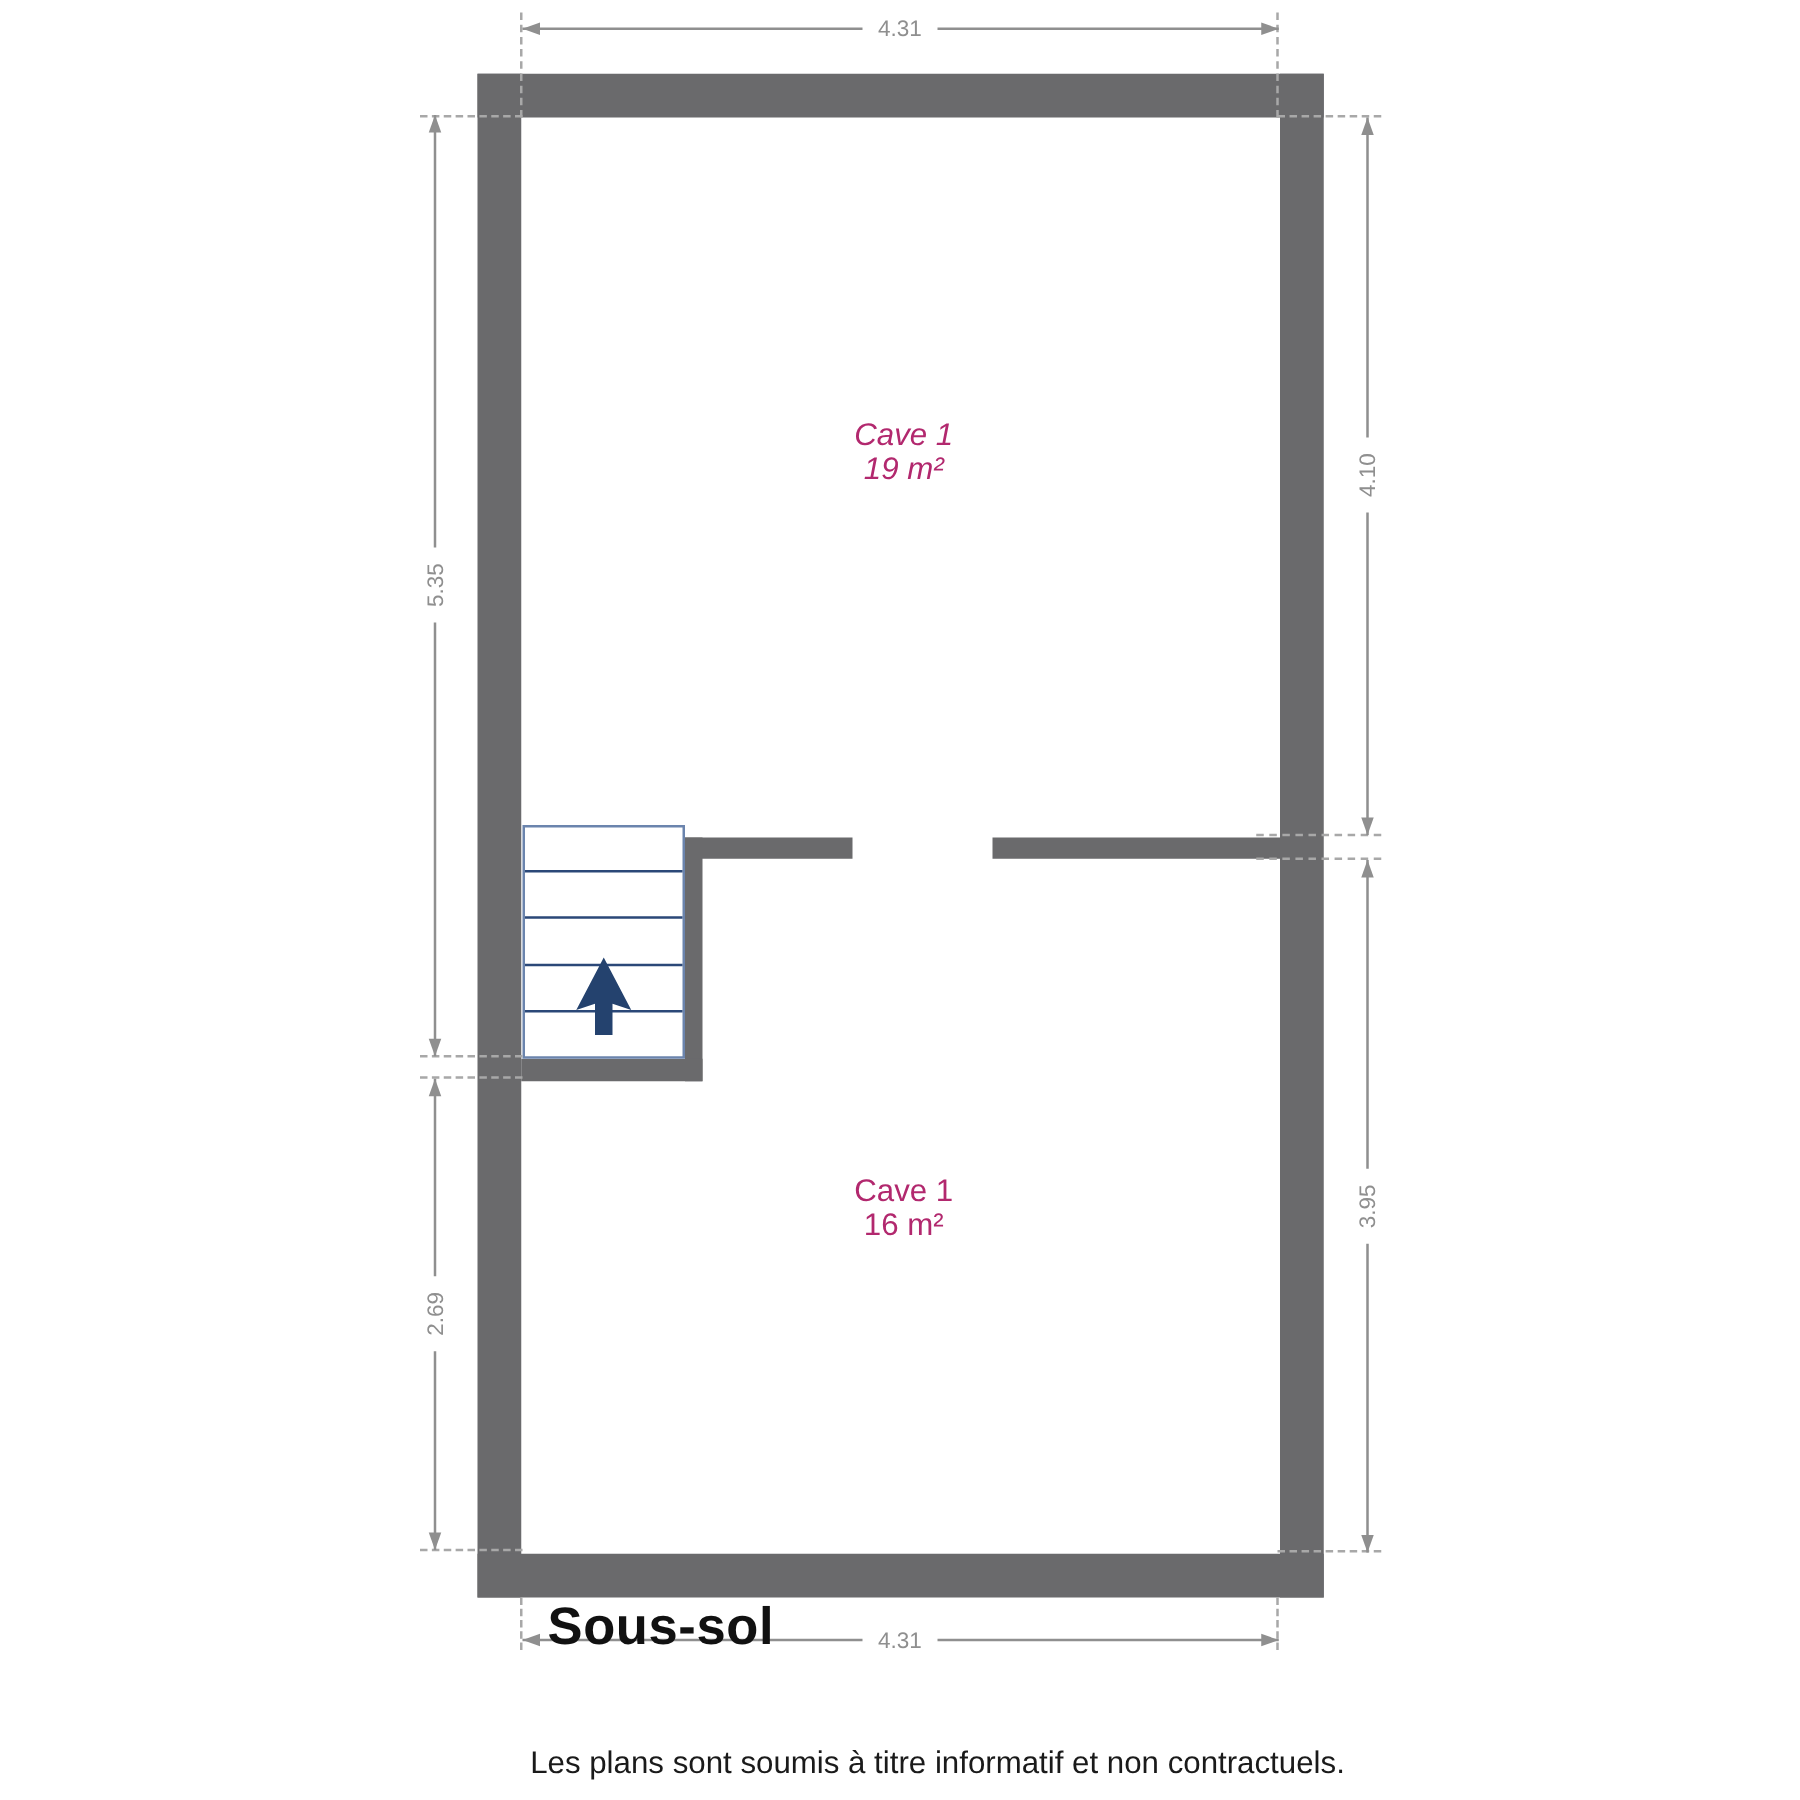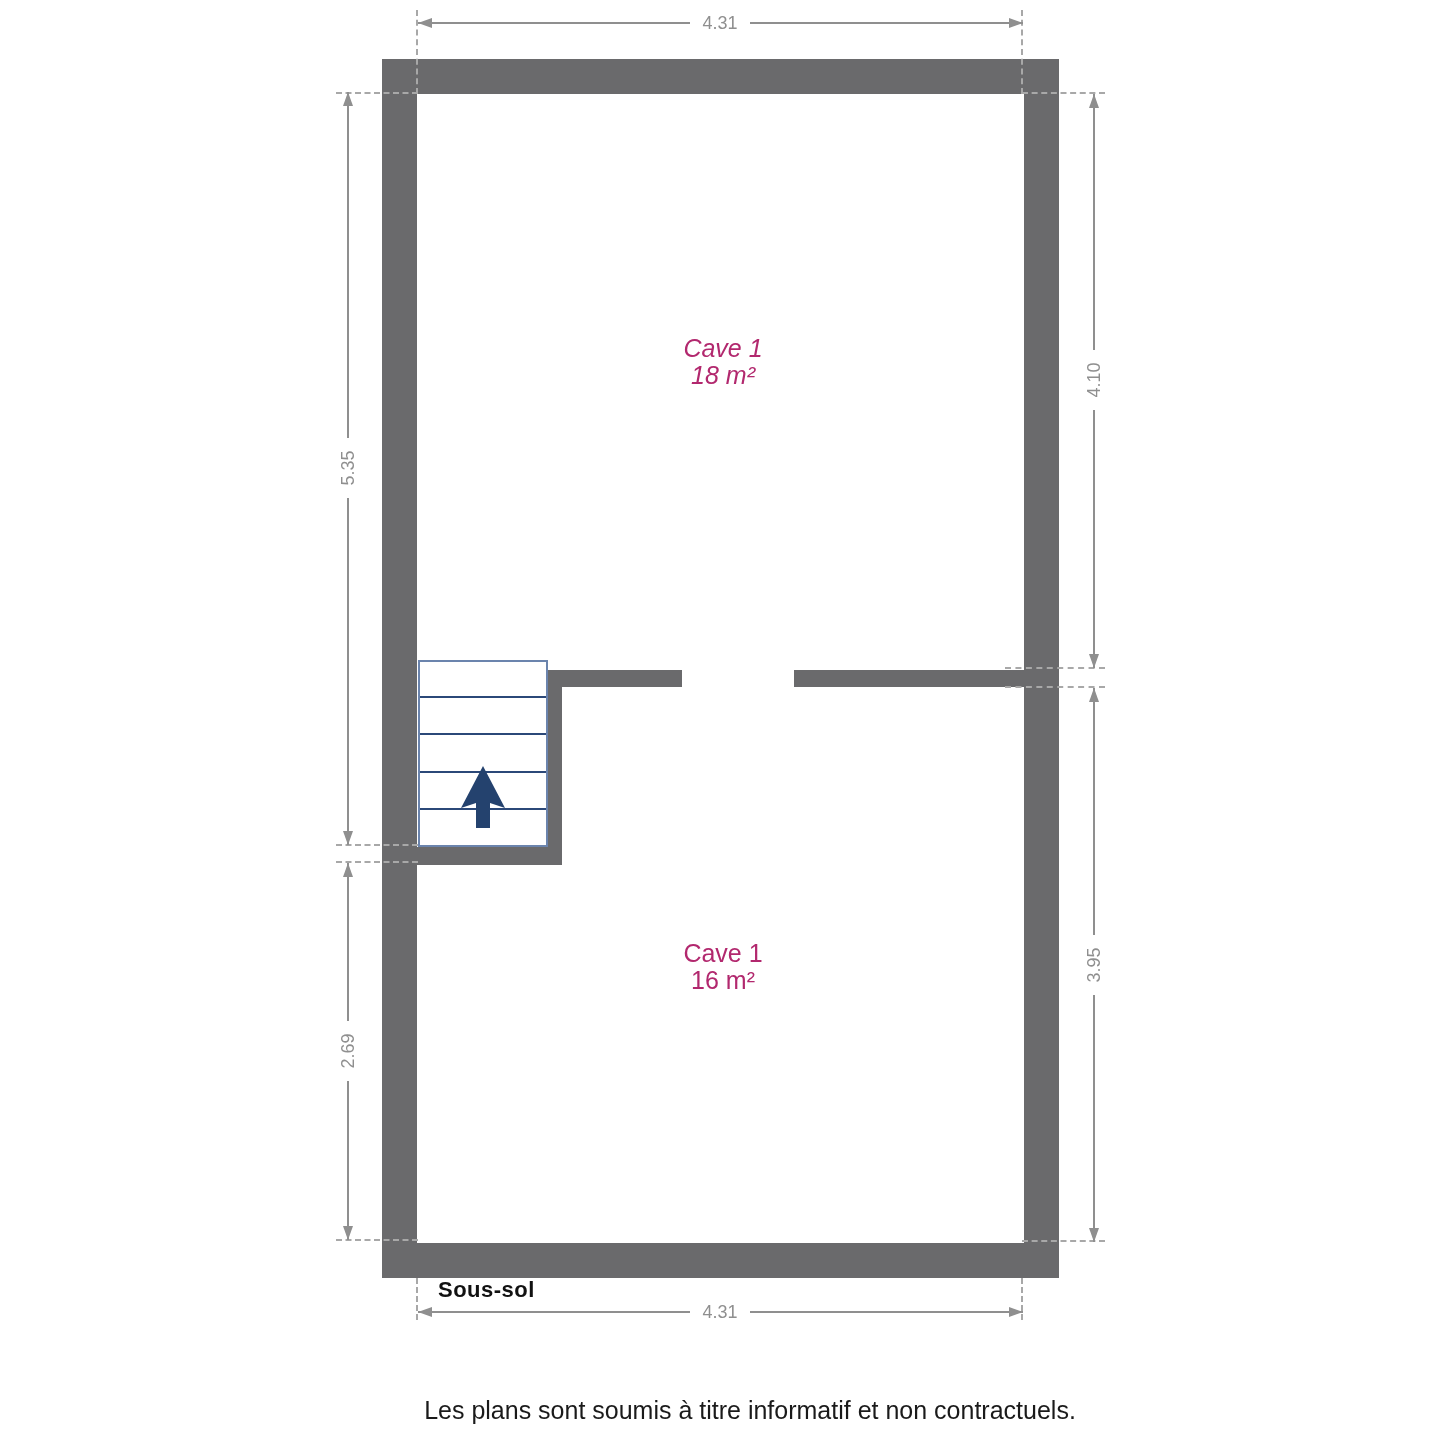--- a/index.html
+++ b/index.html
@@ -16,21 +16,21 @@
   .dash-v{position:absolute;width:0;border-left:2px dashed var(--dash,#a8a8a8);}
   .dash-h{position:absolute;height:0;border-top:2px dashed var(--dash,#a8a8a8);}
   .dim-label{position:absolute;width:60px;height:26px;line-height:26px;text-align:center;
              background:#ffffff;color:var(--dim,#8f8f8f);font-size:18px;}
   .dim-label.vert{transform:rotate(-90deg);}
   .room-label{position:absolute;width:200px;text-align:center;color:var(--room-label,#b2286e);
               font-size:25px;line-height:27px;}
   .stairbox{position:absolute;left:418px;top:660px;width:130px;height:187px;background:#ffffff;
             border:2px solid var(--stairs-border,#6b84ad);box-sizing:border-box;}
   .tread{position:absolute;left:0;width:100%;height:2px;background:var(--stairs-line,#2b4878);}
-  .plan-title{position:absolute;left:438px;top:1277px;font-size:22px;font-weight:bold;
+  .plan-title{position:absolute;left:438px;top:1277px;font-size:42px;font-weight:bold;
               color:var(--title-text,#111111);letter-spacing:0.5px;}
   .footer-note{position:absolute;left:375px;top:1396px;width:750px;text-align:center;
                font-size:25px;color:var(--footer-text,#1a1a1a);}
 </style>
 </head>
 <body>
 
 <div class="wall" style="left:382px;top:59px;width:677px;height:35px;"></div>
 <div class="wall" style="left:382px;top:59px;width:35px;height:1219px;"></div>
 <div class="wall" style="left:1024px;top:59px;width:35px;height:1219px;"></div>
@@ -89,21 +89,21 @@
 <div class="arr down" style="left:1089px;top:654px;"></div>
 <div class="dim-label vert" style="left:1064px;top:367px;">4.10</div>
 
 <div class="dimline" style="left:1093px;top:688px;width:2px;height:554px;"></div>
 <div class="arr up" style="left:1089px;top:688px;"></div>
 <div class="arr down" style="left:1089px;top:1228px;"></div>
 <div class="dim-label vert" style="left:1064px;top:952px;">3.95</div>
 
 <div class="room-label" style="left:623px;top:335px;font-style:italic;">
   <div>Cave 1</div>
-  <div>18 m²</div>
+  <div>19 m²</div>
 </div>
 <div class="room-label" style="left:623px;top:940px;">
   <div>Cave 1</div>
   <div>16 m²</div>
 </div>
 
 <div class="plan-title">Sous-sol</div>
 <div class="footer-note">Les plans sont soumis à titre informatif et non contractuels.</div>
 
 </body></html>

